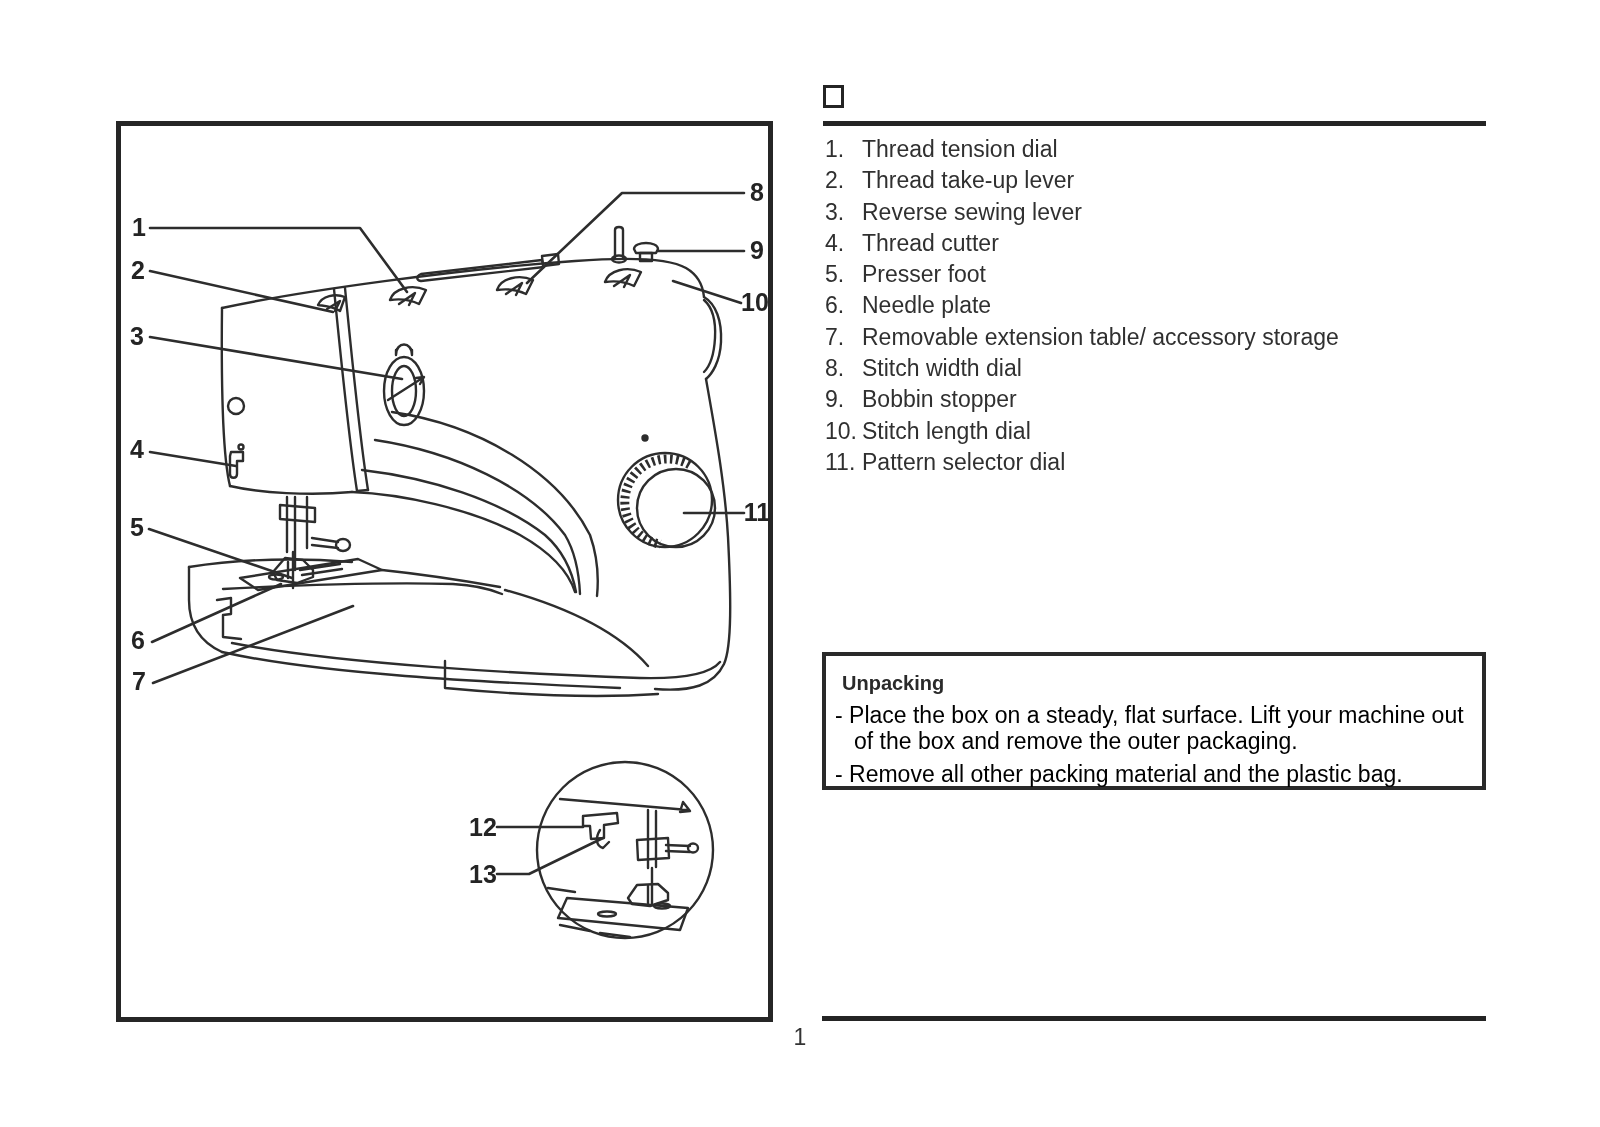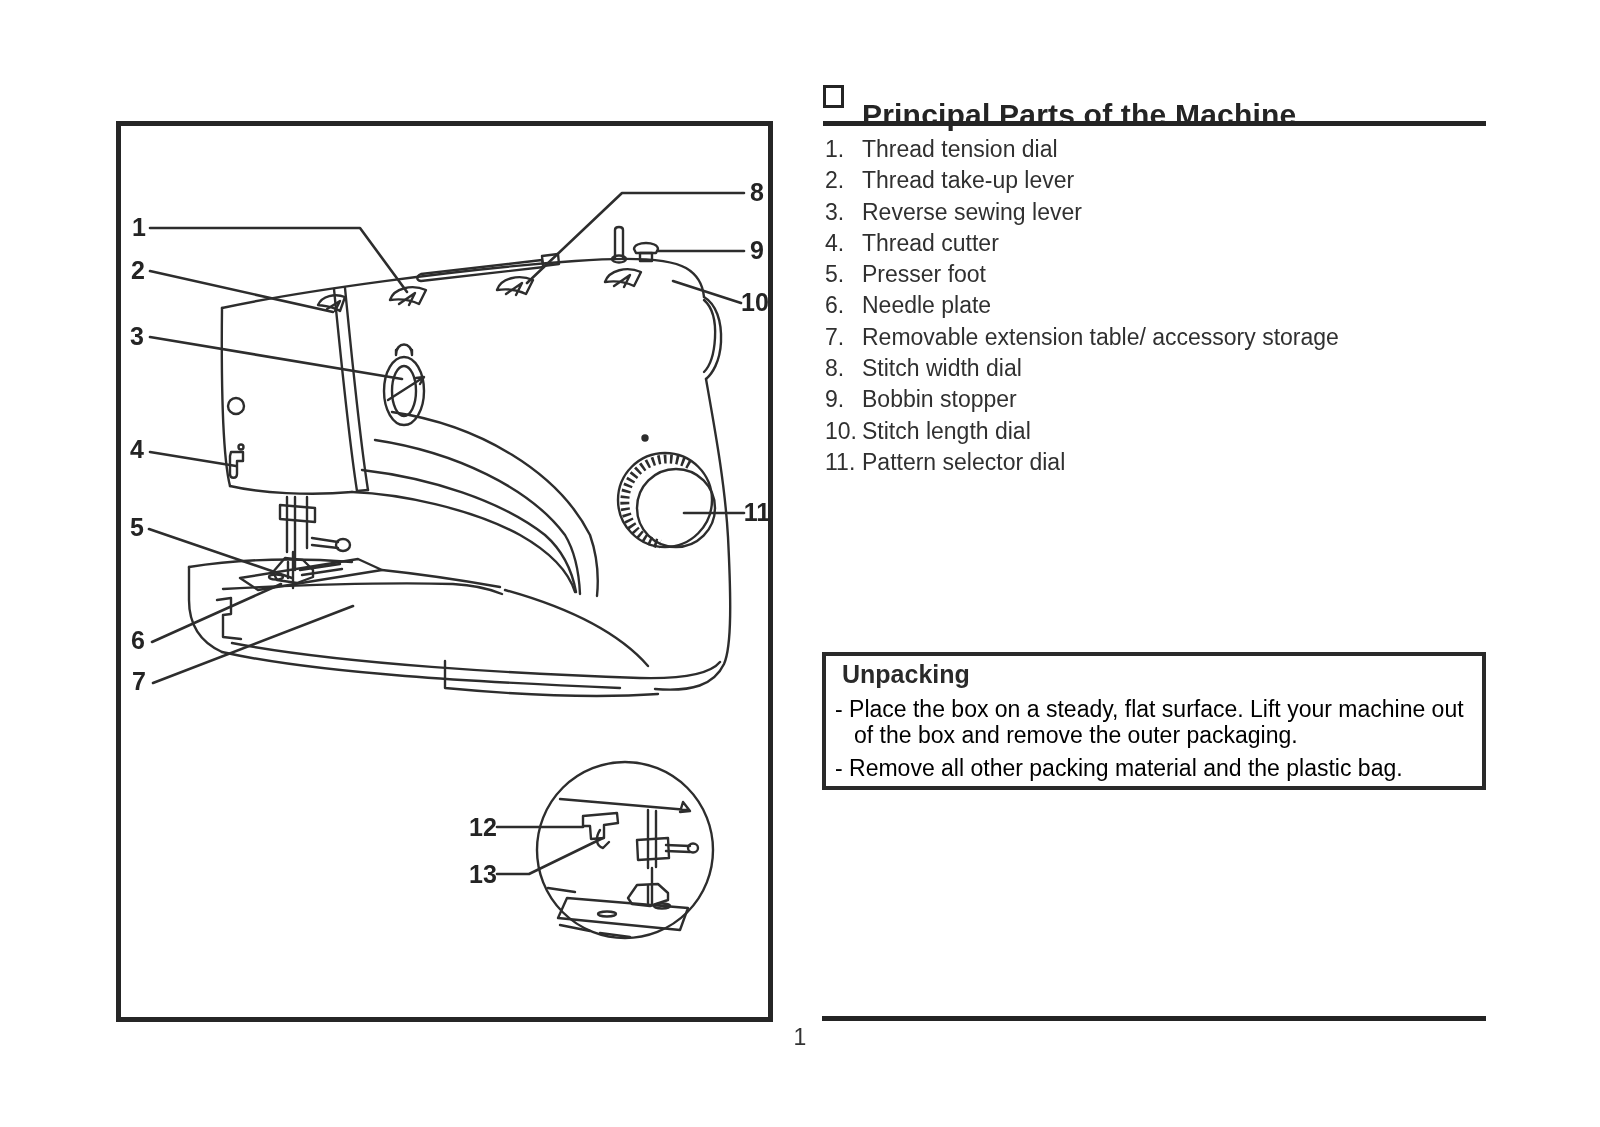--- a/index.html
+++ b/index.html
@@ -11,21 +11,21 @@
   .figure-box{position:absolute;left:116px;top:121px;width:657px;height:901px;}
   .figure-box svg{display:block;width:100%;height:100%;}
   
   .checkbox{position:absolute;left:823px;top:85px;width:15px;height:17px;border:3px solid #242424;background:#fff;}
   .title{position:absolute;left:862px;top:78px;width:620px;font-size:30px;font-weight:bold;color:#242424;letter-spacing:0.2px;}
   .rule-top{position:absolute;left:823px;top:121px;width:663px;height:5px;background:#242424;}
   .parts-list{position:absolute;left:823px;top:134px;width:663px;list-style:none;margin:0;padding:0;}
   .parts-list li{position:relative;font-size:23px;line-height:31.3px;color:#303030;padding-left:39px;}
   .parts-list li .num{position:absolute;left:2px;top:0;}
   .unpacking-box{position:absolute;left:822px;top:652px;width:664px;height:138px;border:4px solid #2a2a2a;box-sizing:border-box;background:#fff;}
-  .unpacking-heading{margin:4px 0 7px 16px;font-size:25px;font-weight:bold;color:#2a2a2a;}
+  .unpacking-heading{margin:16px 0 7px 16px;font-size:20px;font-weight:bold;color:#2a2a2a;}
   .unpacking-item{margin:0 6px 7px 9px;font-size:23px;line-height:26px;color:#000000;padding-left:19px;text-indent:-19px;}
   .rule-bottom{position:absolute;left:822px;top:1016px;width:664px;height:5px;background:#242424;}
   .page-number{position:absolute;left:780px;top:1024px;width:40px;text-align:center;font-size:23px;color:#333;}
 </style>
 </head>
 <body>
 
 <div class="page">
 
   <div class="figure-box">
@@ -153,21 +153,20 @@
         <text x="757" y="259">9</text>
         <text x="755" y="311">10</text>
         <text x="757" y="521">11</text>
         <text x="483" y="836">12</text>
         <text x="483" y="883">13</text>
       </g>
     </svg>
   </div>
 
   <div class="checkbox"></div>
-  <h1 class="title">Principal Parts of the Machine</h1>
   <div class="rule-top"></div>
 
   <ol class="parts-list">
     <li><span class="num">1.</span><span>Thread tension dial</span></li>
     <li><span class="num">2.</span><span>Thread take-up lever</span></li>
     <li><span class="num">3.</span><span>Reverse sewing lever</span></li>
     <li><span class="num">4.</span><span>Thread cutter</span></li>
     <li><span class="num">5.</span><span>Presser foot</span></li>
     <li><span class="num">6.</span><span>Needle plate</span></li>
     <li><span class="num">7.</span><span>Removable extension table/ accessory storage</span></li>

